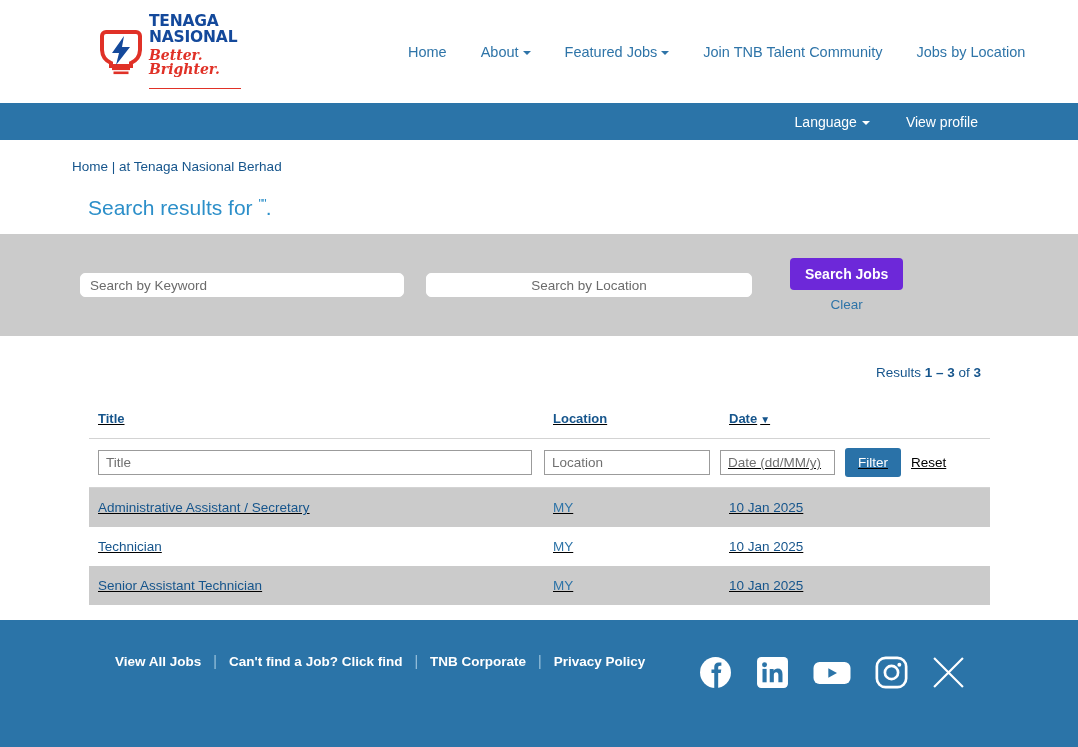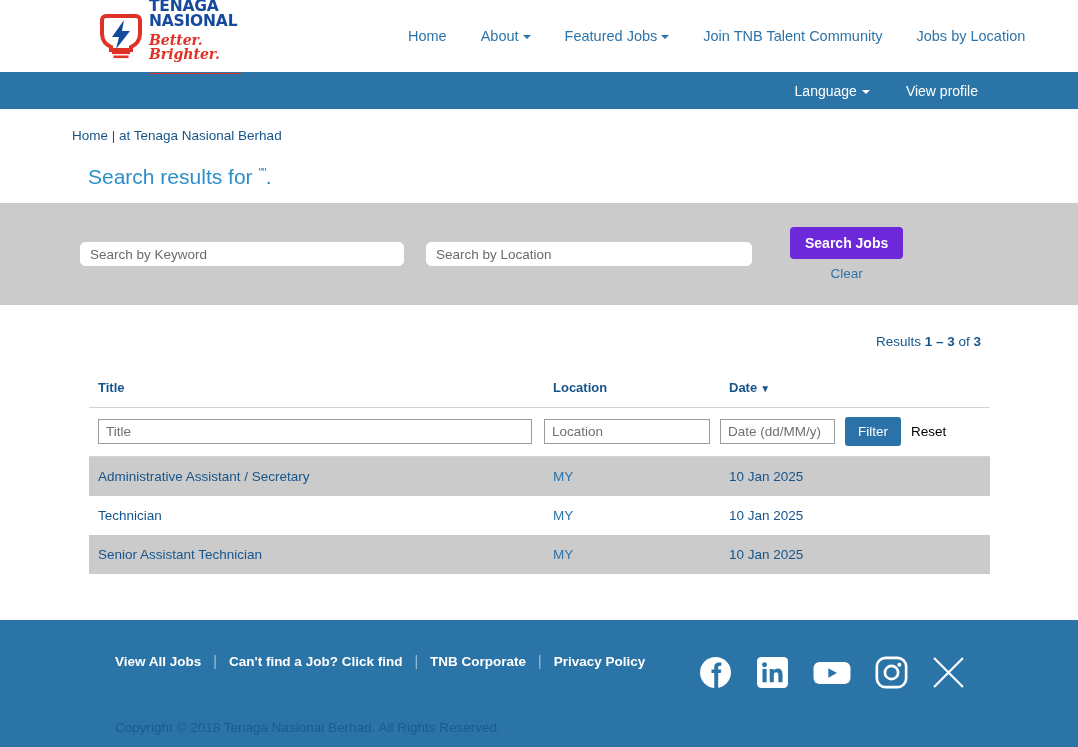--- a/index.html
+++ b/index.html
@@ -7,21 +7,21 @@
     margin: 0; padding: 0;
     width: 1078px; height: 747px;
     background: #ffffff;
     font-family: "Liberation Sans", sans-serif;
     overflow: hidden;
   }
   .page { position: relative; width: 1078px; height: 747px; }
 
   
   .top-header {
-    height: 72px;
+    height: 103px;
     background: #ffffff;
     display: flex;
     align-items: center;
   }
   .logo-wrap {
     margin-left: 100px;
     display: flex;
     align-items: center;
     gap: 7px;
     width: 190px;
@@ -134,21 +134,21 @@
     border-radius: 5px;
     background: #ffffff;
     font-size: 13.5px;
     color: #333;
     padding: 0 9px;
     font-family: "Liberation Sans", sans-serif;
     outline: none;
   }
   .search-input::placeholder { color: #6b6b6b; opacity: 1; }
   #keyword-input { width: 324px; }
-  #location-input { width: 326px; margin-left: 22px; }
+  #location-input { width: 326px; margin-left: 22px; text-align: center; }
 
   .search-btn-col {
     margin-left: 38px;
     display: flex;
     flex-direction: column;
     align-items: center;
   }
   .search-jobs-btn {
     background: #6d28d9;
     color: #ffffff;
@@ -171,21 +171,21 @@
   
   .results-count {
     text-align: right;
     padding: 29px 97px 0 16px;
     color: #16558c;
     font-size: 13.5px;
   }
   .results-count b { font-weight: bold; }
 
   .table-wrap { margin: 31px 88px 0 89px; }
-  .jobs-table { width: 100%; border-collapse: collapse; table-layout: fixed; }
+  .jobs-table { width: 100%; border-collapse: collapse; table-layout: fixed; text-decoration: underline; }
   .jobs-table th {
     text-align: left;
     color: #16558c;
     font-size: 13px;
     font-weight: bold;
     padding: 0 0 12px 9px;
     border-bottom: 1px solid #d3d3d3;
   }
   .col-title { width: 455px; }
   .col-loc { width: 176px; }
@@ -414,15 +414,14 @@
         <rect x="1.8" y="1.8" width="28.4" height="28.4" rx="8.5" fill="none" stroke="#ffffff" stroke-width="2.6"></rect>
         <circle cx="16" cy="16" r="6.4" fill="none" stroke="#ffffff" stroke-width="2.6"></circle>
         <circle cx="23.6" cy="8.5" r="1.9" fill="#ffffff"></circle>
       </svg>
 
       <svg class="social-icon" width="33" height="31" viewBox="0 0 32 30">
         <path d="M2 1 L30 29 M30 1 L2 29" stroke="#ffffff" stroke-width="2.1" fill="none"></path>
       </svg>
     </div>
 
-    <div class="copyright">Copyright © 2018 Tenaga Nasional Berhad. All Rights Reserved.</div>
   </div>
 </div>
 
 </body></html>

